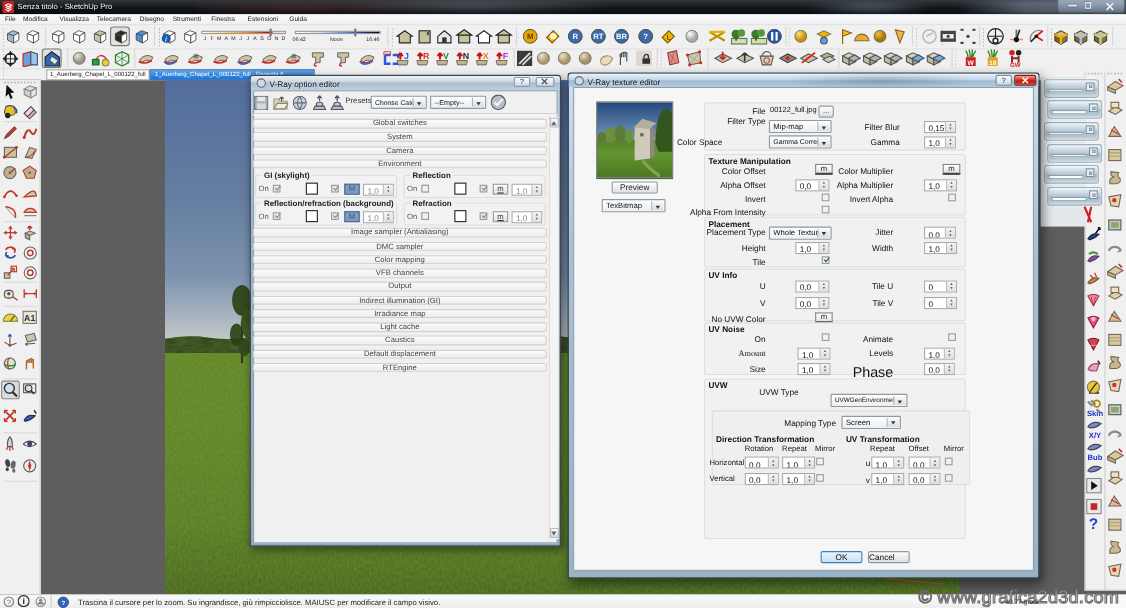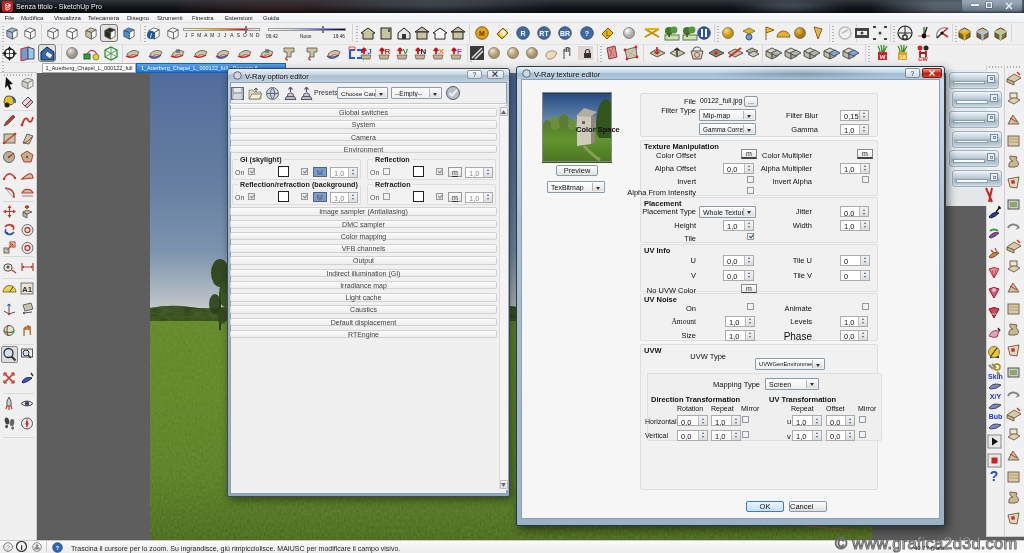--- a/index.html
+++ b/index.html
@@ -1128,21 +1128,21 @@
 <div style="left:576px;top:106px;width:120px;height:8px;position:absolute;font-size:7.5px;color:#111;text-align:right;">Filter Type</div>
 <div class="dd" style="left:699px;top:109px;width:57px;">
       <i>Mip-map</i>
       <b></b>
     </div>
 <div style="left:698px;top:111px;width:120px;height:8px;position:absolute;font-size:7.5px;color:#111;text-align:right;">Filter Blur</div>
 <div class="spin" style="left:840px;top:109.5px;width:29px;color:#111;">
       <i>0,15</i>
       <b></b>
     </div>
-<div style="left:576px;top:125px;width:120px;height:8px;position:absolute;font-size:7.5px;color:#111;text-align:left;font-weight:bold;">Color Space</div>
+<div style="left:576px;top:125px;width:120px;height:8px;position:absolute;font-size:7.5px;color:#111;text-align:center;">Color Space</div>
 <div class="dd" style="left:699px;top:123px;width:57px;font-size:6.3px;">
       <i>Gamma Correcte</i>
       <b></b>
     </div>
 <div style="left:698px;top:125px;width:120px;height:8px;position:absolute;font-size:7.5px;color:#111;text-align:right;">Gamma</div>
 <div class="spin" style="left:840px;top:123.5px;width:29px;color:#111;">
       <i>1,0</i>
       <b></b>
     </div>
 <div style="left:640px;top:140px;width:238px;height:56px;position:absolute;border:1px solid #dedede;border-radius:2px;background:#f1f1f1;"></div>
@@ -1229,21 +1229,21 @@
 <div style="left:692px;top:317px;width:120px;height:8px;position:absolute;font-size:7.5px;color:#111;text-align:right;">Levels</div>
 <div class="spin" style="left:840px;top:315.5px;width:28px;color:#111;">
       <i>1,0</i>
       <b></b>
     </div>
 <div style="left:576px;top:331px;width:120px;height:8px;position:absolute;font-size:7.5px;color:#111;text-align:right;">Size</div>
 <div class="spin" style="left:725px;top:329.5px;width:30px;color:#111;">
       <i>1,0</i>
       <b></b>
     </div>
-<div style="left:692px;top:331px;width:120px;height:8px;position:absolute;font-size:10px;color:#111;text-align:right;">Phase</div>
+<div style="left:692px;top:331px;width:120px;height:8px;position:absolute;font-size:13px;color:#111;text-align:right;">Phase</div>
 <div class="spin" style="left:840px;top:329.5px;width:28px;color:#111;">
       <i>0,0</i>
       <b></b>
     </div>
 <div style="left:640px;top:344px;width:238px;height:146px;position:absolute;border:1px solid #dedede;border-radius:2px;background:#f1f1f1;"></div>
 <div style="left:644px;top:346px;position:absolute;font-size:7.5px;font-weight:bold;color:#111;">UVW</div>
 <div style="left:606px;top:352px;width:120px;height:8px;position:absolute;font-size:7.5px;color:#111;text-align:right;">UVW Type</div>
 <div class="dd" style="left:755px;top:358px;width:70px;font-size:5.8px;">
       <i>UVWGenEnvironment</i>
       <b></b>

